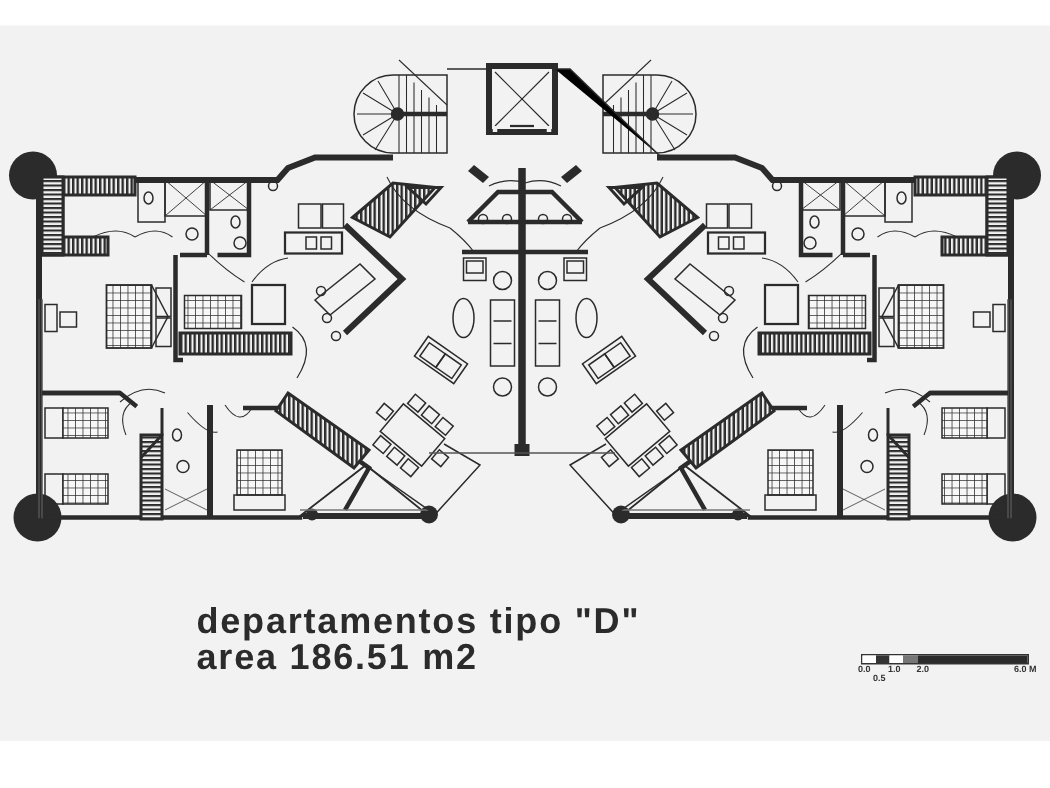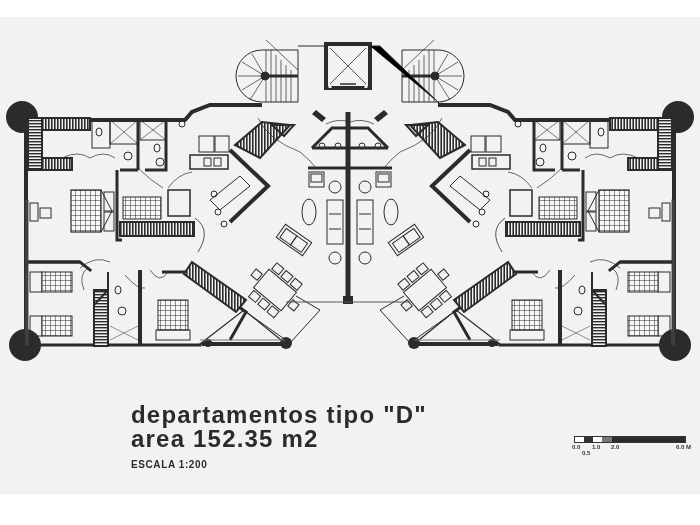--- a/index.html
+++ b/index.html
@@ -196,22 +196,21 @@
     <path d="M298 46 H326" stroke="#2b2b2b" stroke-width="1"></path>
     <path d="M370 46 H380 L440 104" stroke="#2b2b2b" stroke-width="1"></path>
     <path d="M348 112 V300" stroke="#2b2b2b" stroke-width="5"></path>
     <rect x="343" y="296" width="10" height="8" fill="#2b2b2b"></rect>
     <path d="M286 302 H410" stroke="#555" stroke-width="1"></path>
   </g>
 </svg>
 
 <div class="title-block">
   <div class="title-line1">departamentos tipo "D"</div>
-  <div class="title-line2">area 152.35 m2</div>
-  <div class="scale-note">ESCALA 1:200</div>
+  <div class="title-line2">area 186.51 m2</div>
 </div>
 
 <div class="scalebar">
   <div class="sb-bar">
     <div class="sb-seg" style="left:0;width:9px;background:#fff;"></div>
     <div class="sb-seg" style="left:9px;width:9px;background:#333;"></div>
     <div class="sb-seg" style="left:18px;width:9px;background:#fff;"></div>
     <div class="sb-seg" style="left:27px;width:10px;background:#777;"></div>
     <div class="sb-seg" style="left:37px;width:73px;background:#2b2b2b;"></div>
   </div>

